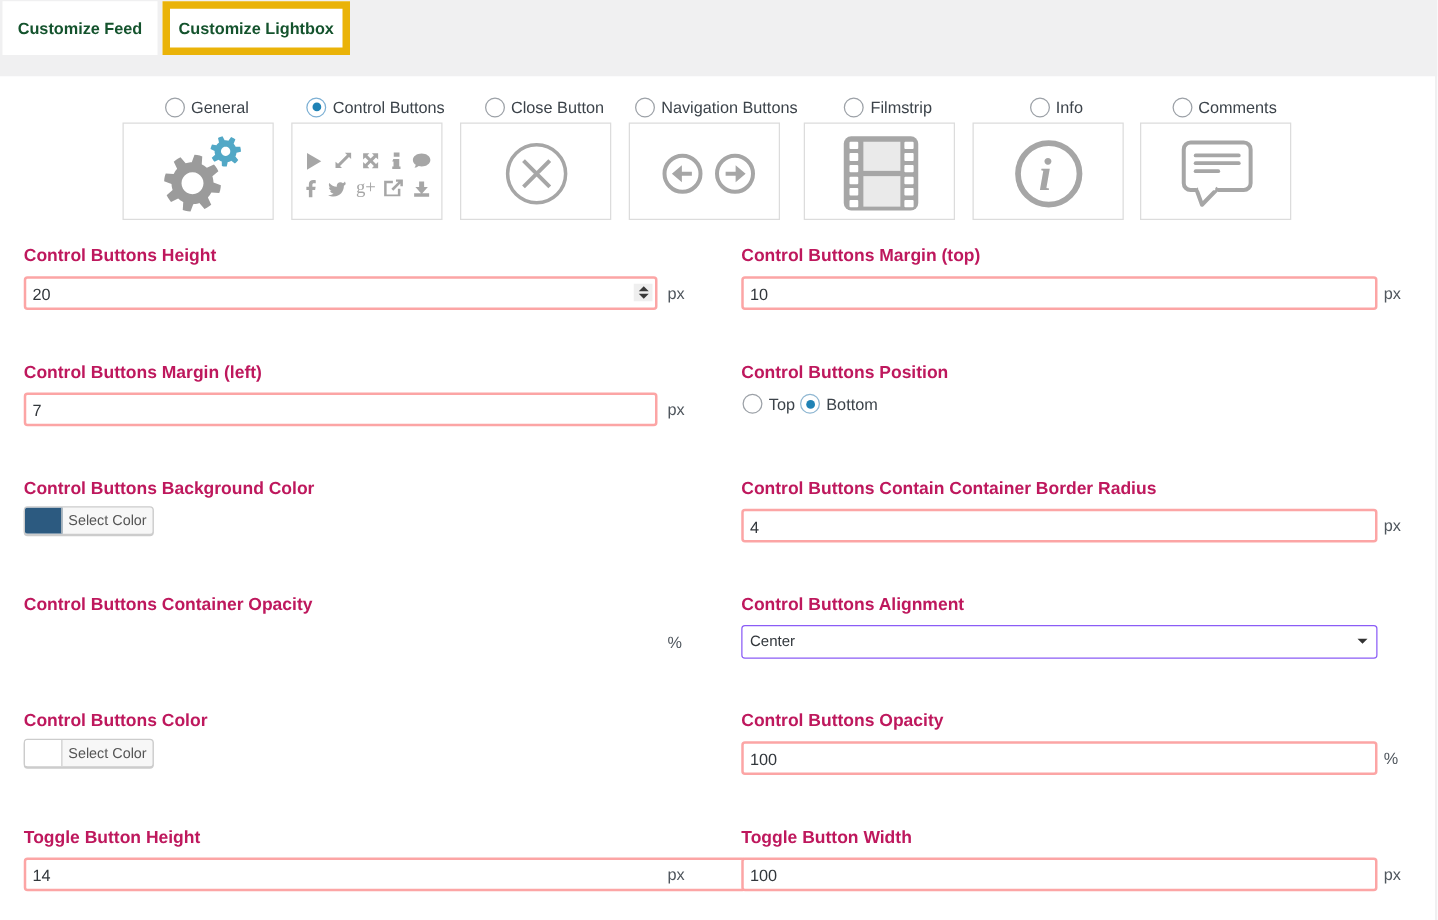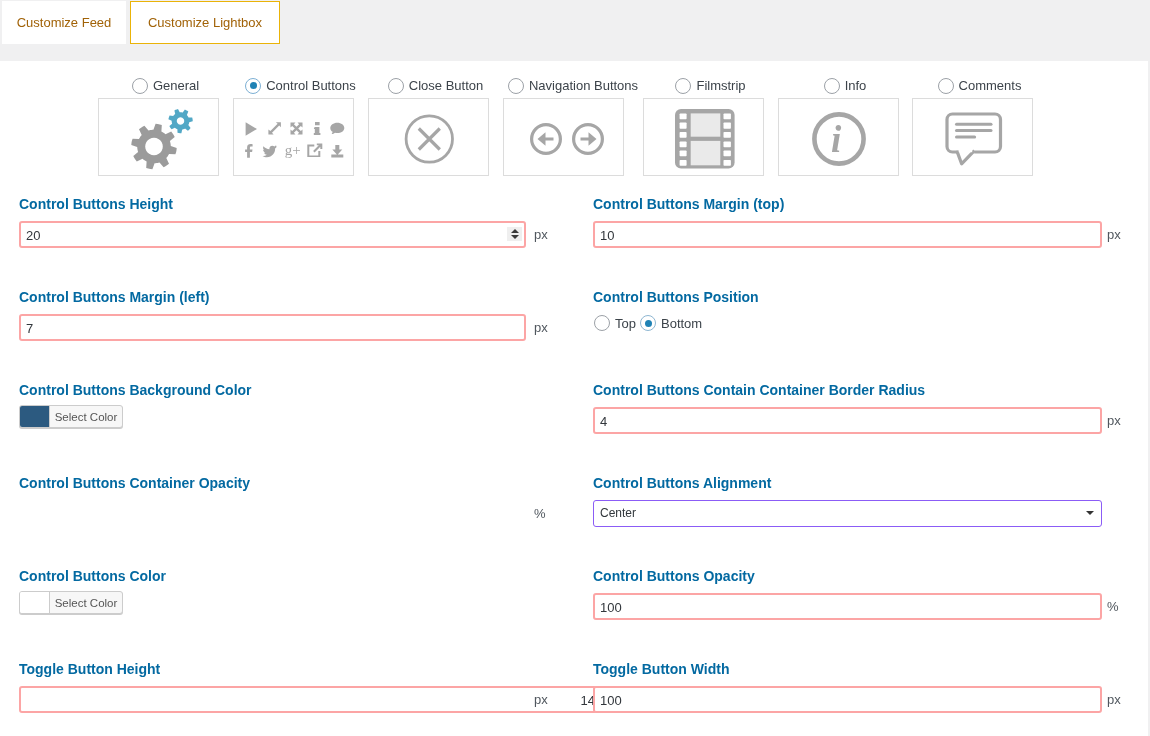--- a/index.html
+++ b/index.html
@@ -1,30 +1,30 @@
 <!DOCTYPE html>
 <html><head>
 <meta charset="utf-8">
 <style>
 * { margin:0; padding:0; box-sizing:border-box; }
 html,body { width:1150px; height:736px; background:#fff; font-family:"Liberation Sans", sans-serif; overflow:hidden; }
 #page { position:relative; width:1150px; height:736px; }
 .abs { position:absolute; }
 .topbar { left:0; top:0; width:1150px; height:61px; background:#f0f0f1; }
 .rstrip { left:1148px; top:0; width:2px; height:736px; background:#f0f0f1; }
-.tab { top:1px; height:43px; background:#fff; display:flex; align-items:center; justify-content:center; font-size:13px; font-weight:normal; color:#a16207; }
+.tab { top:1px; height:43px; background:#fff; display:flex; align-items:center; justify-content:center; font-size:13px; font-weight:bold; color:#14532d; }
 .tab1 { left:2px; width:124px; }
-.tab2 { left:130px; width:150px; border:1px solid #eab308; }
+.tab2 { left:130px; width:150px; border:6px solid #eab308; }
 .igroup { top:77px; height:17px; display:flex; align-items:center; justify-content:center; }
 .radio { width:16px; height:16px; border-radius:50%; background:#fff; border:1px solid #9ca1a7; flex:0 0 16px; }
 .radio.chk { border-color:#7db0d4; position:relative; }
 .radio.chk::after { content:""; position:absolute; left:3.5px; top:3.5px; width:7px; height:7px; border-radius:50%; background:#1f82b5; }
 .ilab { margin-left:5px; font-size:13px; color:#3c434a; white-space:nowrap; }
 .ibox { top:98px; width:121px; height:78px; border:1px solid #dcdcdc; background:#fff; }
-.flabel { font-size:14px; font-weight:bold; color:#0369a1; white-space:nowrap; }
+.flabel { font-size:14px; font-weight:bold; color:#be185d; white-space:nowrap; }
 .finput { height:27px; border:2px solid #fca5a5; border-radius:3px; background:#fff; font-size:13px; color:#32373c; line-height:25px; padding-left:5px; }
 .suffix { font-size:13px; color:#50575e; line-height:27px; }
 .rad2 { width:16px; height:16px; border-radius:50%; background:#fff; border:1px solid #9ca1a7; }
 .rad2.chk { border-color:#8fb7d2; position:relative; }
 .rad2.chk::after { content:""; position:absolute; left:3.5px; top:3.5px; width:7px; height:7px; border-radius:50%; background:#1f82b5; }
 .rlab { font-size:13px; color:#3c434a; line-height:16px; }
 .ccontrol { height:23px; border:1px solid #ccc; border-radius:3px; background:#f7f7f7; display:flex; overflow:hidden; box-shadow:0 1px 0 #ccc; }
 .swatch { width:30px; height:100%; border-right:1px solid #ccc; }
 .cbtn { flex:1; font-size:11.5px; color:#555; display:flex; align-items:center; justify-content:center; }
 .selbox { height:27px; border:1px solid #8b5cf6; border-radius:3px; background:#fff; font-size:12px; color:#32373c; line-height:25px; padding-left:6px; }
@@ -181,18 +181,18 @@
   <div class="abs flabel" style="left:19px;top:568px;">Control Buttons Color</div>
   <div class="abs ccontrol" style="left:19px;top:591px;width:104px;">
       <span class="swatch" style="background:#fff;"></span>
       <span class="cbtn">Select Color</span>
     </div>
   <div class="abs flabel" style="left:593px;top:568px;">Control Buttons Opacity</div>
   <div class="abs finput" style="left:593px;top:593px;width:509px;">100</div>
   <div class="abs suffix" style="left:1107px;top:593px;">%</div>
 
   <div class="abs flabel" style="left:19px;top:661px;">Toggle Button Height</div>
-  <div class="abs finput" style="left:19px;top:686px;width:578px;text-align:right;">14</div>
+  <div class="abs finput" style="left:19px;top:686px;width:578px;">14</div>
   <div class="abs suffix" style="left:534px;top:686px;">px</div>
   <div class="abs flabel" style="left:593px;top:661px;">Toggle Button Width</div>
   <div class="abs finput" style="left:593px;top:686px;width:509px;">100</div>
   <div class="abs suffix" style="left:1107px;top:686px;">px</div>
 </div>
 
 </body></html>

